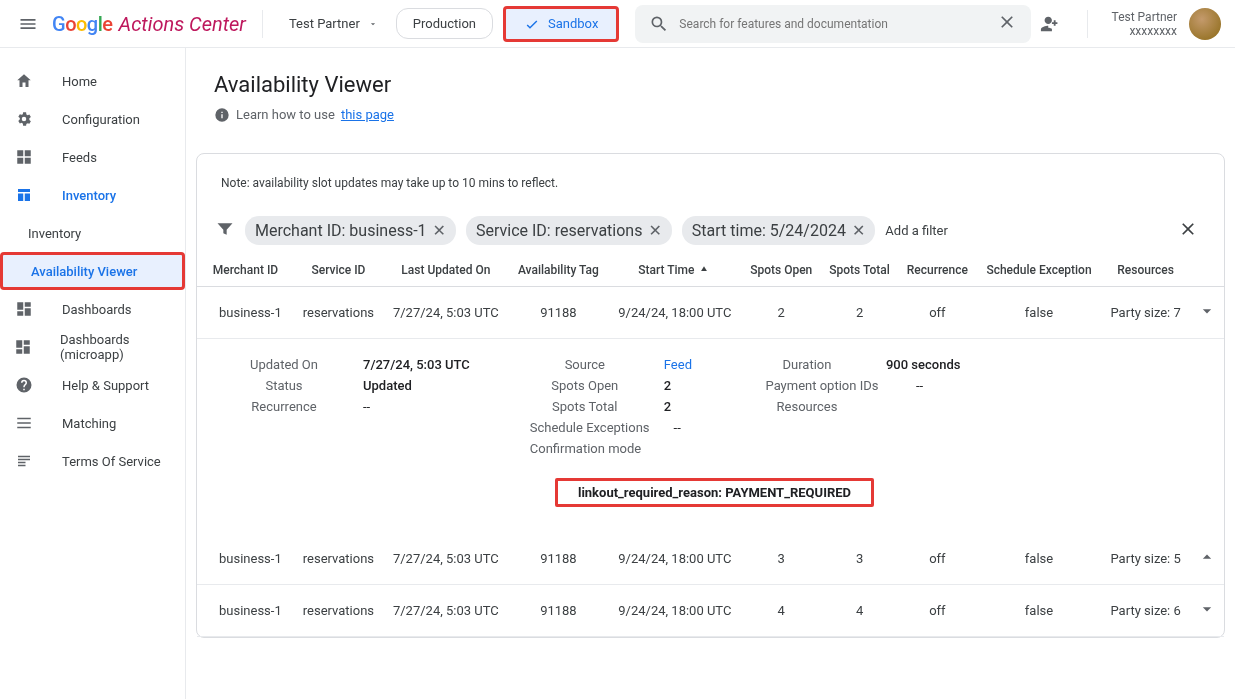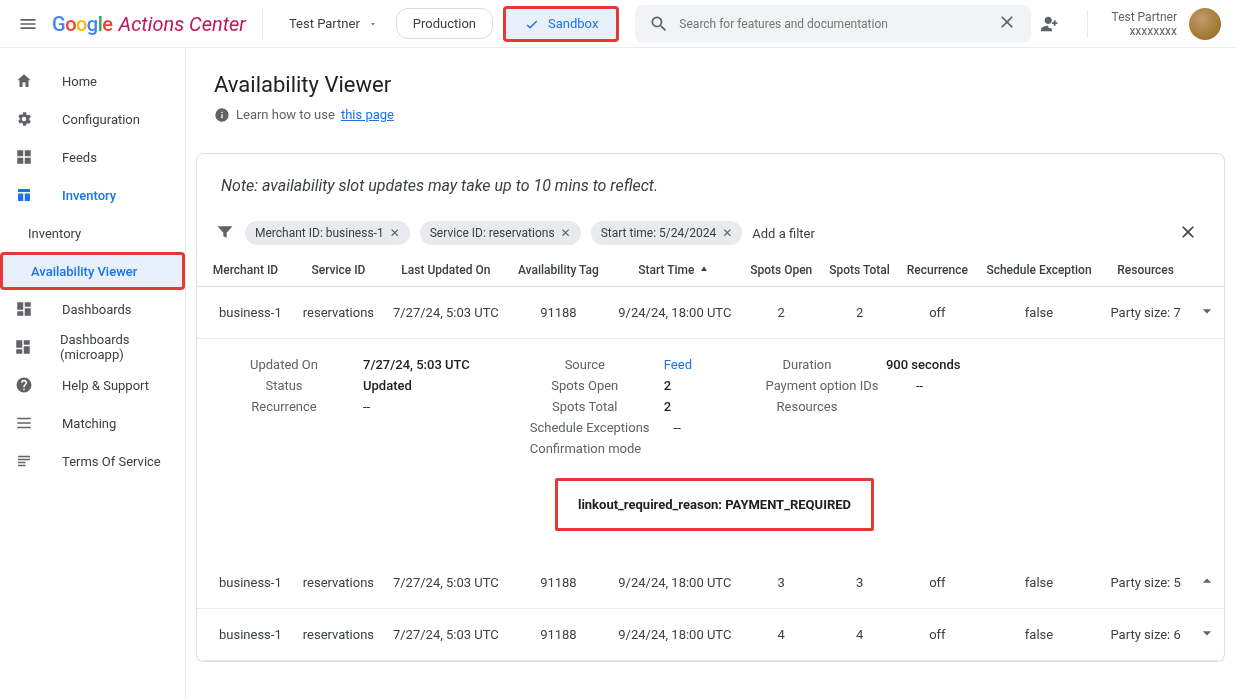--- a/index.html
+++ b/index.html
@@ -39,24 +39,24 @@
 .nav-item.sub { padding-left: 28px; }
 
 .content { flex: 1; overflow-y: auto; background: #fff; }
 .page-head { padding: 24px 28px 14px 28px; }
 .page-title { font-size: 22px; color: #202124; font-weight: 400; }
 .learn-row { display:flex; align-items:flex-start; gap:6px; margin-top: 10px; font-size: 13px; color: #5f6368; }
 .learn-row a { color: #1a73e8; text-decoration: underline; }
 .learn-row svg { width:16px; height:16px; fill:#5f6368; }
 
 .panel { margin: 16px 10px; border: 1px solid #dadce0; border-radius: 8px; padding: 22px 0 0 0; background: #fff; }
-.note { font-style: italic; font-size: 16px; color: #3c4043; padding: 0 24px 20px 24px; }
+.note { font-size: 12px; color: #3c4043; padding: 0 24px 20px 24px; }
 .filter-bar { display:flex; align-items:center; gap: 10px; padding: 6px 18px 10px 18px; }
 .filter-icon svg { width:20px; height:20px; fill:#5f6368; }
-.chip { display:flex; align-items:center; gap:6px; background:#e8eaed; border-radius: 14px; padding: 5px 10px; font-size: 12px; color:#3c4043; }
+.chip { display:flex; align-items:center; gap:6px; background:#e8eaed; border-radius: 14px; padding: 5px 10px; font-size: 16px; color:#3c4043; }
 .chip-x { cursor:pointer; color:#5f6368; }
 .add-filter { font-size:13px; color:#3c4043; cursor:pointer; }
 .close-filters { margin-left:auto; cursor:pointer; margin-right: 8px; }
 .close-filters svg{width:20px;height:20px;fill:#3c4043;}
 
 table { width: 100%; border-collapse: collapse; }
 thead th { font-size: 12px; font-weight: 500; color: #3c4043; text-align: center; padding: 8px 6px; border-bottom: 1px solid #dadce0; }
 tbody td { font-size: 13px; color: #3c4043; text-align: center; padding: 14px 6px; border-bottom: 1px solid #e8eaed; }
 tbody td.left { text-align: left; padding-left: 22px; }
 .sort-arrow svg{width:14px;height:14px;fill:#3c4043;vertical-align:middle;}
@@ -64,21 +64,21 @@
 
 .detail-panel { padding: 12px 24px 18px 24px; }
 .detail-grid { display:flex; gap: 60px; padding: 6px 8px 14px 8px; font-size: 13px; }
 .dcol { display:flex; flex-direction:column; gap: 6px; }
 .drow { display:flex; gap: 24px; }
 .dlabel { color:#5f6368; min-width:110px; }
 .dvalue { color:#202124; font-weight:500; }
 .dvalue.link { color:#1a73e8; font-weight:400; cursor:pointer; }
 .dvalue.thin { font-weight: 400; }
 
-.linkout-box { border: 3px solid #e53935; display:inline-block; padding: 16px 20px; margin: 8px 0 8px 8px; border-radius: 2px; font-size: 13px; color: #202124; }
+.linkout-box { border: 3px solid #e53935; display:inline-block; padding: 4px 20px; margin: 8px 0 8px 8px; border-radius: 2px; font-size: 13px; color: #202124; }
 .linkout-box b { font-weight: 700; }
 </style>
 </head>
 <body>
 
 <div class="header">
   <div class="menu-btn">
     <svg viewBox="0 0 24 24">
         <path d="M3 6h18v2H3zM3 11h18v2H3zM3 16h18v2H3z"></path>
       </svg>

